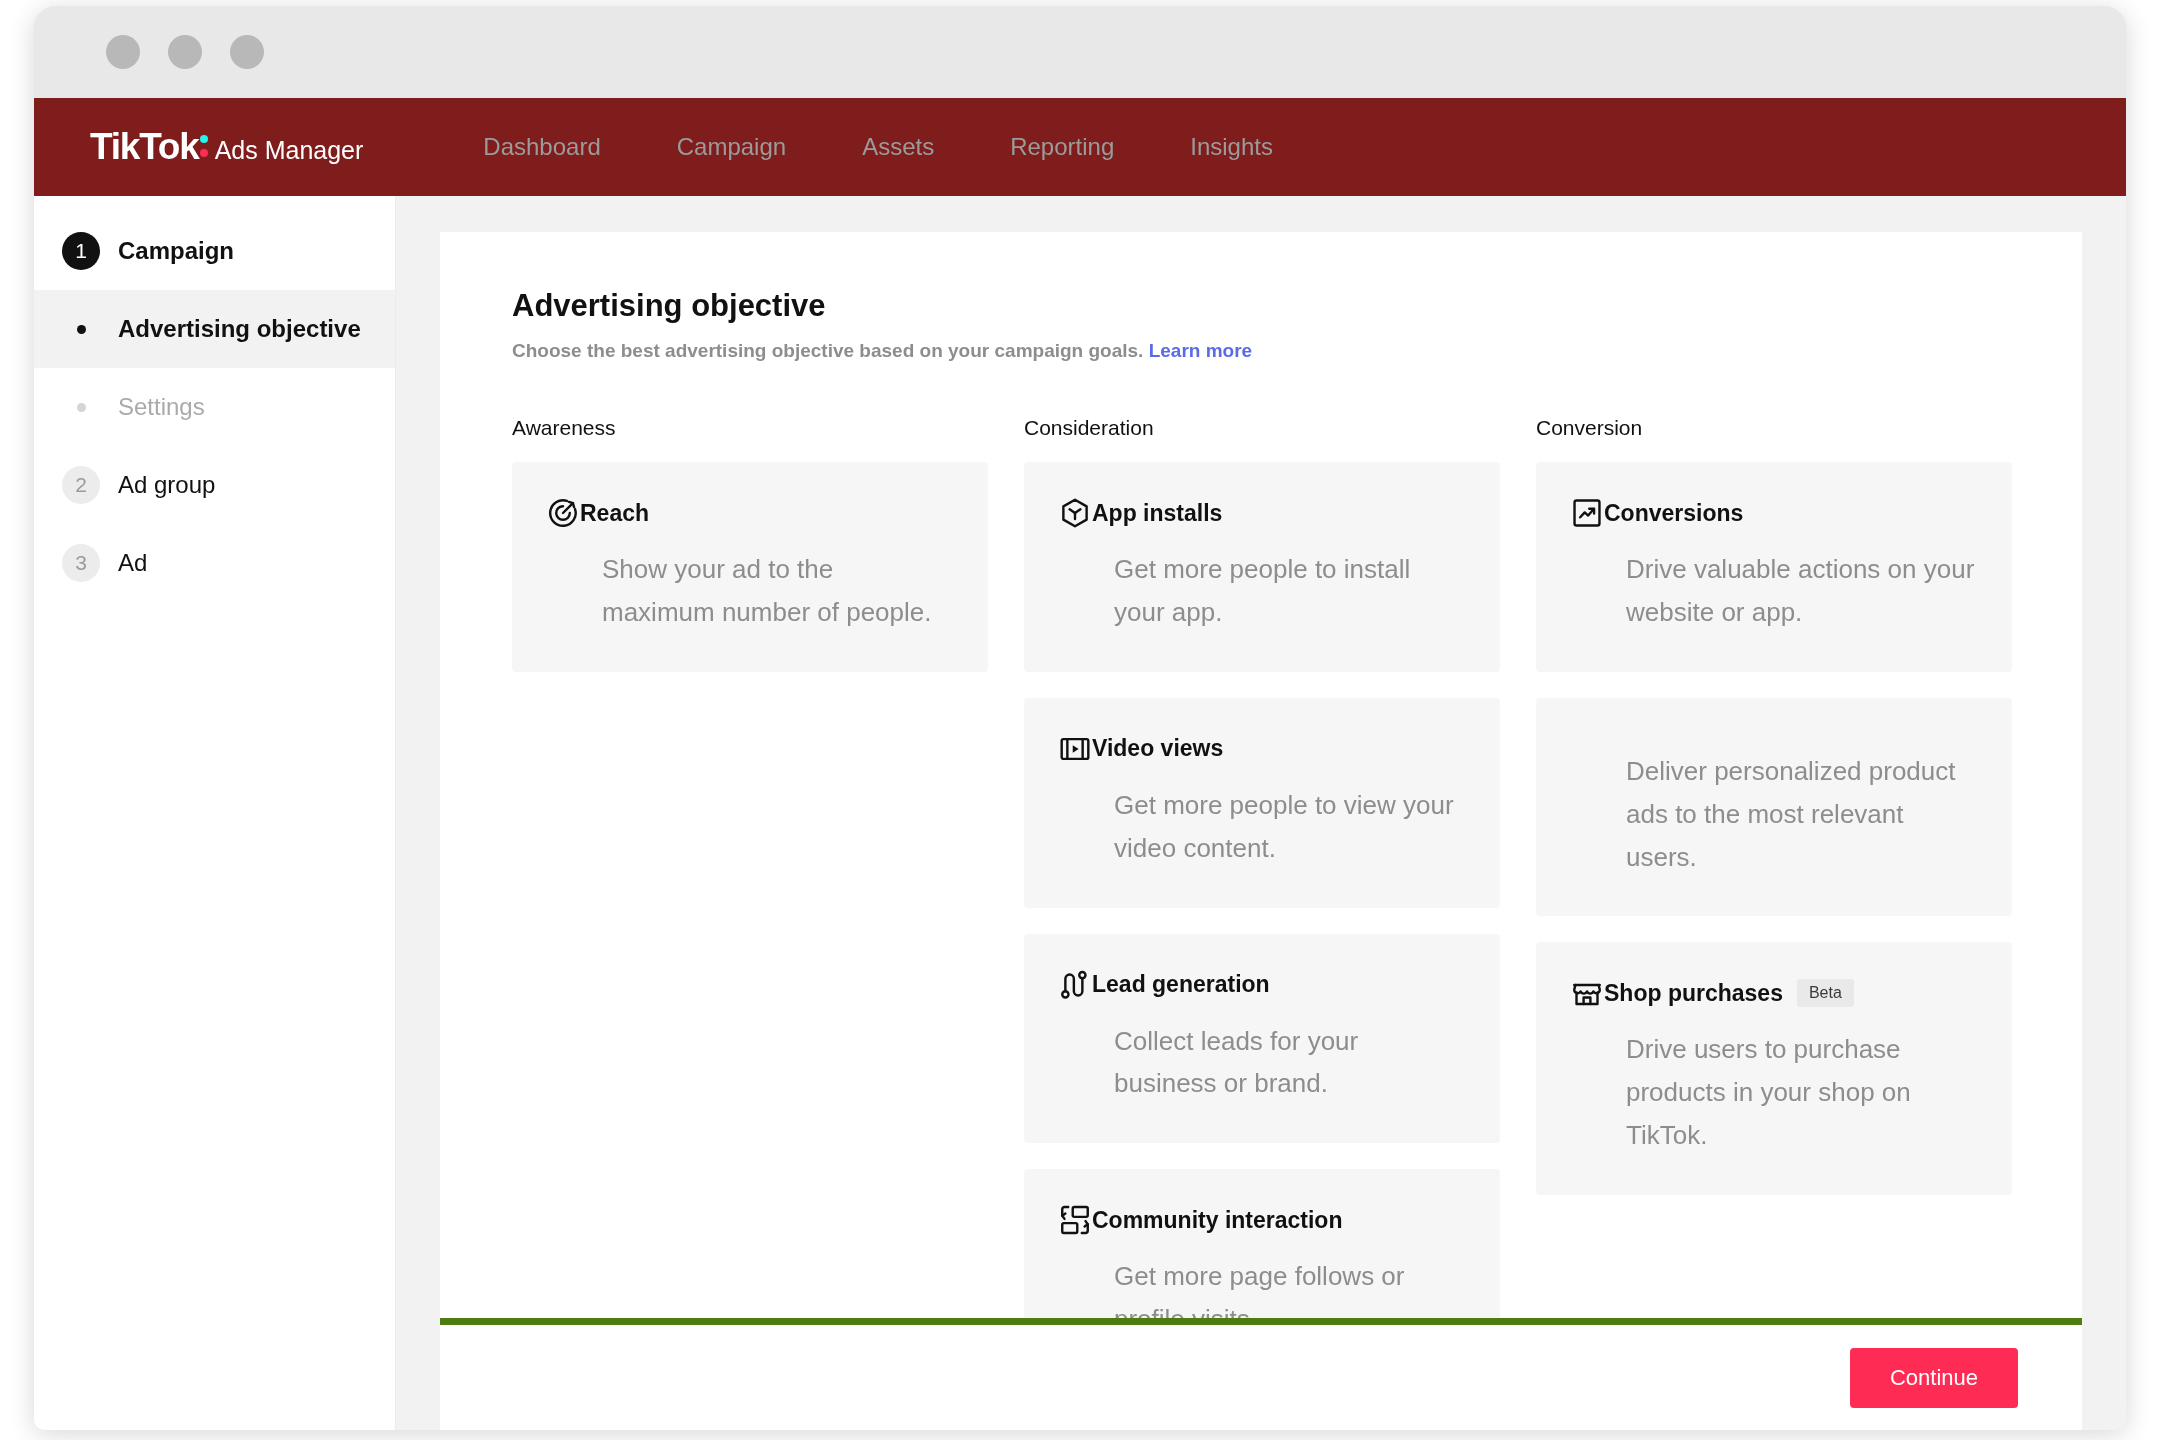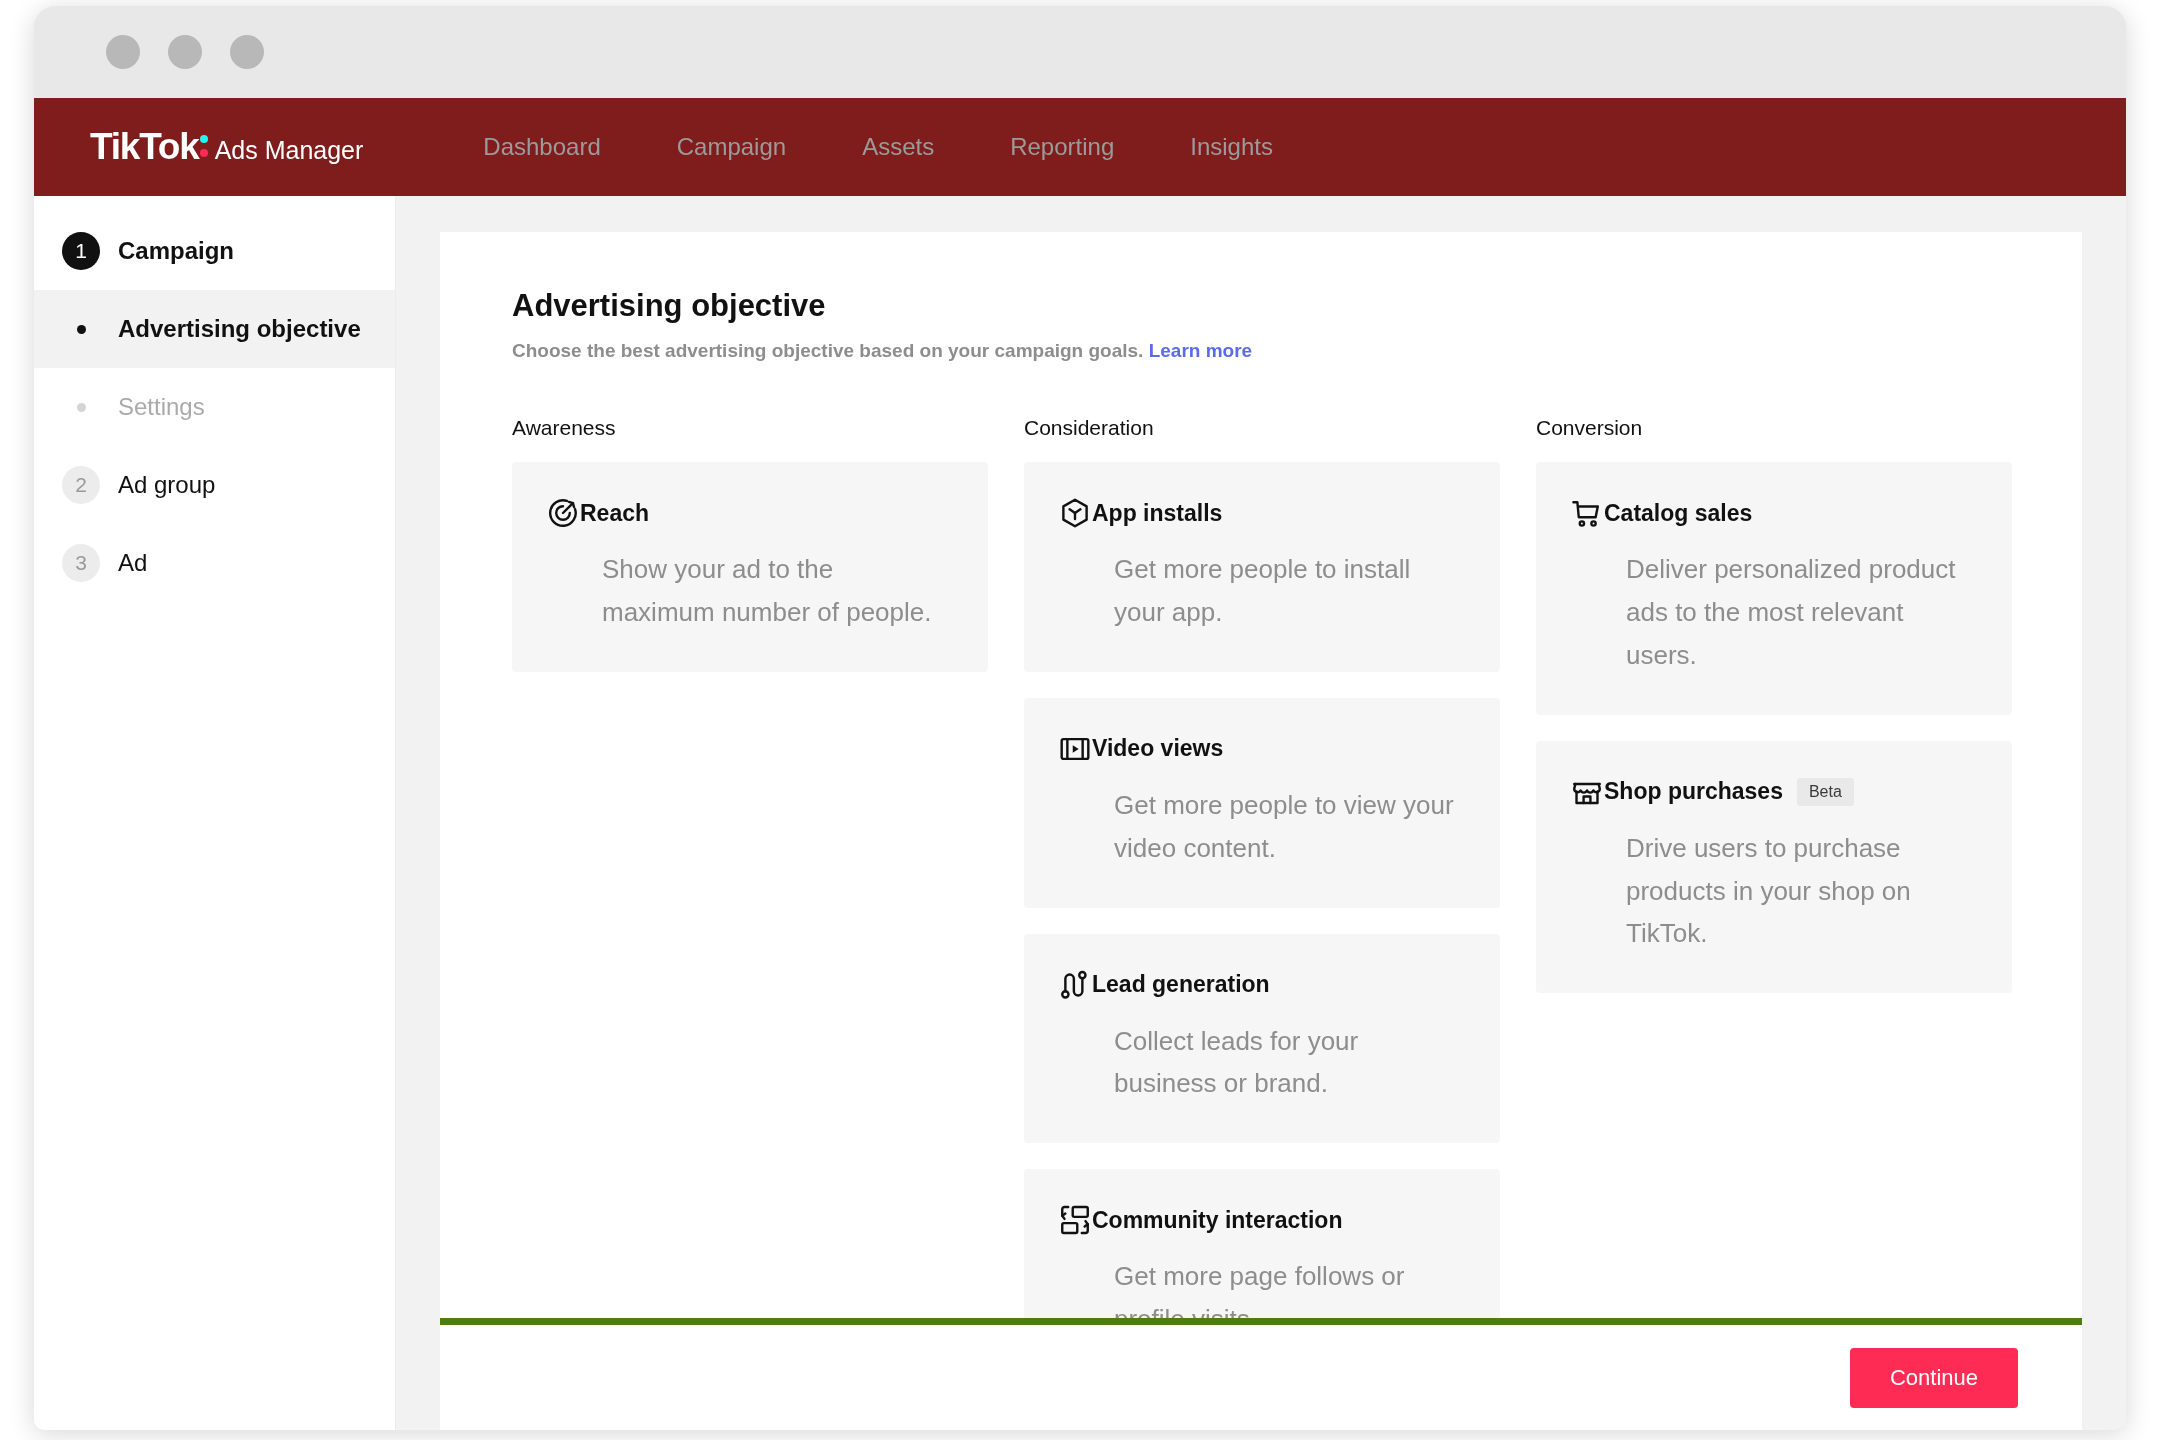--- a/index.html
+++ b/index.html
@@ -312,32 +312,35 @@
                   </span>
                   <span class="card-title">Community interaction</span>
                 </div>
                 <div class="card-desc">Get more page follows or profile visits.</div>
               </div>
             </div>
 
             <div class="column">
               <div class="col-head">Conversion</div>
 
-
-              <div class="card">
-                <div class="card-head">
-                  <span class="card-icon">
-                    <svg viewBox="0 0 24 24" fill="none" stroke="currentColor" stroke-width="1.7" stroke-linecap="round" stroke-linejoin="round">
-                      <path d="M2.4 4.4h2.8l1 10.6h11.9l1.5-7.6H6.1"></path>
-                      <circle cx="8.4" cy="19.4" r="1.5"></circle>
-                      <circle cx="16.6" cy="19.4" r="1.5"></circle>
-                    </svg>
-                  </span>
-                  <span class="card-title">Catalog sales</span>
-                </div>
+              <div class="card">
+                <div class="card-head">
+                  <span class="card-icon">
+                    <svg viewBox="0 0 24 24" fill="none" stroke="currentColor" stroke-width="1.7" stroke-linecap="round" stroke-linejoin="round">
+                      <rect x="3.2" y="3.2" width="17.6" height="17.6" rx="1.4"></rect>
+                      <path d="M7.2 15 10.4 11.6 12.8 13.8 16.8 9.2"></path>
+                      <path d="M13.6 9h3.4v3.4"></path>
+                    </svg>
+                  </span>
+                  <span class="card-title">Conversions</span>
+                </div>
+                <div class="card-desc">Drive valuable actions on your website or app.</div>
+              </div>
+
+              <div class="card">
                 <div class="card-desc">Deliver personalized product ads to the most relevant users.</div>
               </div>
 
               <div class="card">
                 <div class="card-head">
                   <span class="card-icon">
                     <svg viewBox="0 0 24 24" fill="none" stroke="currentColor" stroke-width="1.7" stroke-linecap="round" stroke-linejoin="round">
                       <path d="M3 6.4h18"></path>
                       <path d="M3.8 6.4 3 9.6a2.4 2.4 0 0 0 4.5 1.3 2.4 2.4 0 0 0 4.5 0 2.4 2.4 0 0 0 4.5 0A2.4 2.4 0 0 0 21 9.6l-.8-3.2"></path>
                       <path d="M4.6 11.6v8.2h14.8v-8.2"></path>

